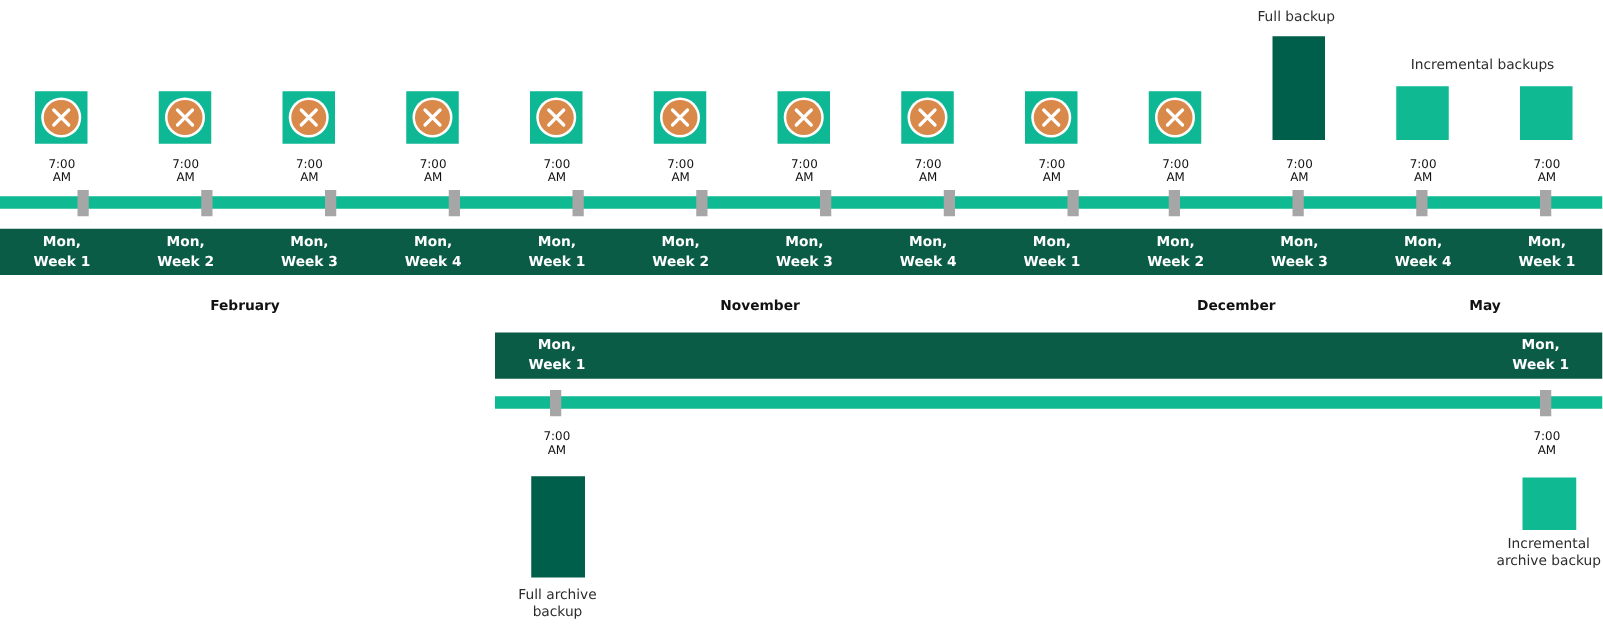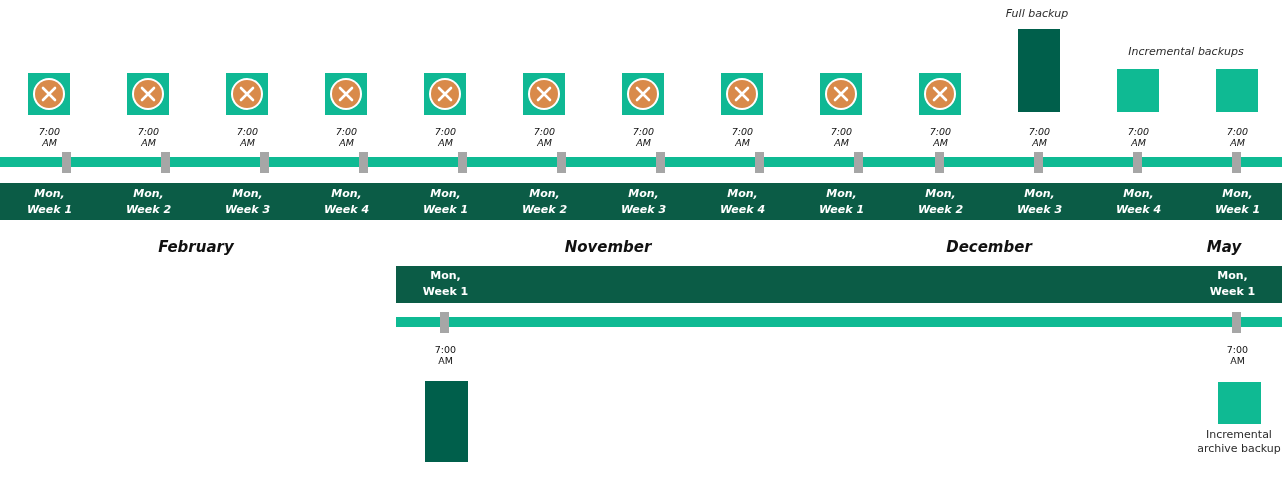--- a/index.html
+++ b/index.html
@@ -6,21 +6,21 @@
   body{
     width:1282px;height:502px;
     background:#ffffff;
     font-family:"DejaVu Sans", sans-serif;
     overflow:hidden;
     position:relative;
   }
   .stage{position:absolute;left:0;top:0;width:1282px;height:502px;}
 
   
-  #main-timeline{position:absolute;left:0;top:0;width:1154px;height:260px;font-style:italic;}
+  #main-timeline{position:absolute;left:0;top:0;width:1154px;height:260px;}
 
   .col{position:absolute;top:0;width:99px;height:232px;}
 
   
   .skip-icon{
     position:absolute;left:28px;top:73px;
     width:42px;height:42px;
     background:#0fb894;
     display:flex;align-items:center;justify-content:center;
   }
@@ -57,21 +57,21 @@
   .day-label{
     position:absolute;top:185px;width:99px;height:33px;
     text-align:center;color:#ffffff;
     font-size:11px;line-height:16px;font-weight:bold;
     padding-top:1px;box-sizing:border-box;
   }
 
   
   .month{
     position:absolute;top:238px;
-    font-size:15px;font-weight:bold;color:#111111;
+    font-size:11px;font-weight:bold;color:#111111;
     text-align:center;transform:translateX(-50%);
     white-space:nowrap;
   }
 
   
   .callout{
     position:absolute;
     font-size:11px;color:#2b2b2b;
     text-align:center;transform:translateX(-50%);
     white-space:nowrap;
@@ -354,21 +354,21 @@
       <div>Week 4</div>
     </div>
     <div class="day-label" style="left:1188px;">
       <div>Mon,</div>
       <div>Week 1</div>
     </div>
 
     <div class="month" style="left:196px;">February</div>
     <div class="month" style="left:608px;">November</div>
     <div class="month" style="left:989px;">December</div>
-    <div class="month" style="left:1224px;">May</div>
+    <div class="month" style="left:1188px;">May</div>
 
   </div>
 
   <div id="archive-timeline">
 
     <div id="archive-band"></div>
 
     <div class="archive-day" style="left:396px;">
       <div>Mon,</div>
       <div>Week 1</div>
@@ -388,20 +388,24 @@
       <div>AM</div>
     </div>
     <div class="archive-time" style="left:1188px;">
       <div>7:00</div>
       <div>AM</div>
     </div>
 
     <div class="archive-bar full" style="left:425px;"></div>
     <div class="archive-bar incr" style="left:1218px;"></div>
 
+    <div class="archive-caption" style="left:366px;top:203px;">
+      <div>Full archive</div>
+      <div>backup</div>
+    </div>
     <div class="archive-caption" style="left:1159px;top:162px;">
       <div>Incremental</div>
       <div>archive backup</div>
     </div>
 
   </div>
 
 </div>
 
 </body></html>

